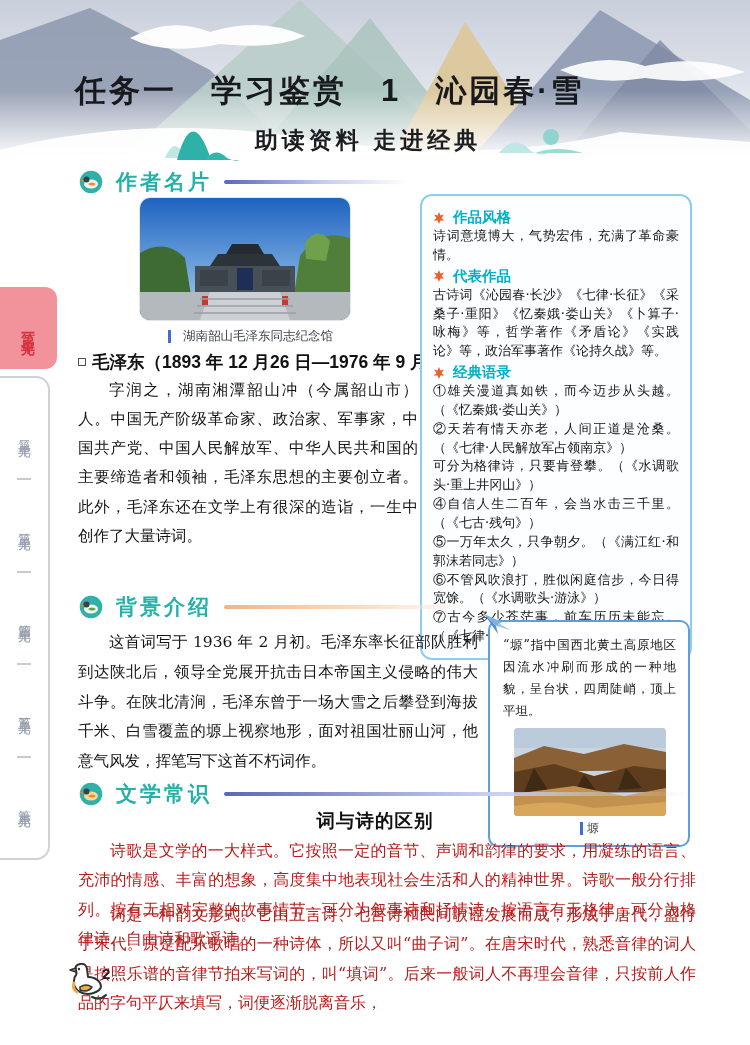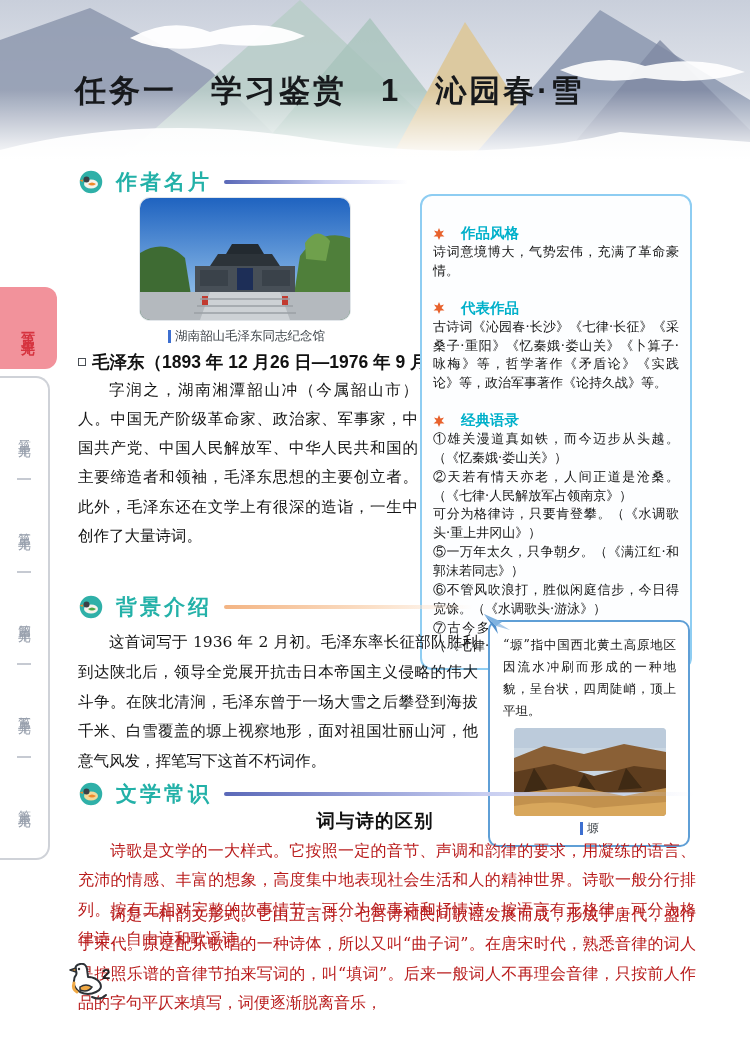--- a/index.html
+++ b/index.html
@@ -34,36 +34,36 @@
   
   .sec-head { position:absolute; display:flex; align-items:center; gap:12px; }
   .sec-title { font-size:21px; font-weight:bold; color:#23b1a8; letter-spacing:3px; white-space:nowrap; }
   .sec-line { height:4px; border-radius:2px; flex:1; }
   .line-blue  { background:linear-gradient(to right,#5a68b8,#c7cdf0 55%,rgba(255,255,255,0)); }
   .line-peach { background:linear-gradient(to right,#f3b483,#fbe0c8 60%,rgba(255,255,255,0)); }
 
   
   .author-photo { position:absolute; left:140px; top:198px; width:210px; height:122px;
                   border-radius:10px; overflow:hidden; box-shadow:0 0 0 1px #e2e6ea; }
-  .photo-caption { position:absolute; display:flex; align-items:center; gap:4px;
+  .photo-caption { position:absolute; display:flex; align-items:center; gap:12px;
                    font-size:12.5px; color:#3c4248; }
   .cap-bar { display:inline-block; width:3px; height:13px; background:#3d6fd0; }
   .author-name-row { position:absolute; left:78px; top:350px; display:flex; align-items:center; gap:6px; }
   .square-bullet { width:8px; height:8px; border:1.5px solid #4a4f55; flex:none; }
   .author-name { font-size:17.5px; font-weight:bold; color:#111; white-space:nowrap; }
   .bio-par { position:absolute; left:78px; top:376px; width:340px;
              font-family:"DejaVu Serif", serif; font-size:15.5px; line-height:1.88;
              color:#151515; text-indent:2em; text-align:justify; }
 
   
   .info-box { position:absolute; left:420px; top:194px; width:272px;
               border:2px solid #8ecdf2; border-radius:12px; background:#fdfeff;
               padding:10px 11px 12px 11px; }
-  .box-label { display:flex; align-items:center; gap:16px; font-size:14.5px; font-weight:bold;
-               color:#00b0ca; margin-top:18px; }
+  .box-label { display:flex; align-items:center; gap:8px; font-size:14.5px; font-weight:bold;
+               color:#00b0ca; margin-top:2px; }
   .box-text { font-family:"DejaVu Serif", serif; font-size:13px; line-height:1.45;
               color:#141414; text-align:justify; }
   .quote-item { font-family:"DejaVu Serif", serif; font-size:13px; line-height:1.45;
                 color:#141414; text-align:justify; }
 
   
   .bg-par { position:absolute; left:78px; top:628px; width:400px;
             font-family:"DejaVu Serif", serif; font-size:15.5px; line-height:1.92;
             color:#151515; text-indent:2em; text-align:justify; }
   .yuan-box { position:absolute; left:488px; top:620px; width:202px;
@@ -115,20 +115,33 @@
       <path d="M470,160 L600,10 L750,100 L750,160 Z" fill="#96a1b7"></path>
       <path d="M560,160 L660,40 L750,130 L750,160 Z" fill="#7f8aa2" opacity="0.8"></path>
       <path d="M130,38 q40,-22 80,-6 q50,-16 95,4 q-30,14 -85,8 q-55,12 -90,-6 Z" fill="#ffffff" opacity="0.95"></path>
       <path d="M560,70 q45,-18 85,-4 q55,-12 100,6 q-45,14 -100,6 q-50,8 -85,-8 Z" fill="#ffffff" opacity="0.9"></path>
       <path d="M0,150 Q150,112 320,140 Q480,165 620,132 L750,142 L750,160 L0,160 Z" fill="#ffffff" opacity="0.92"></path>
       <rect x="0" y="90" width="750" height="70" fill="url(#fade)"></rect>
     </svg>
     <h1 class="page-title">任务一　学习鉴赏　1　沁园春·雪</h1>
   </div>
 
+  <div class="subtitle-row">
+    <svg width="78" height="44" viewBox="0 0 78 44">
+      <path d="M2,40 Q12,16 22,40 Z" fill="#bfe7e3"></path>
+      <path d="M14,42 C24,4 36,4 48,42 Z" fill="#2fb0a8"></path>
+      <path d="M42,42 q10,-14 22,-2 q8,4 12,2 Z" fill="#34b4ab"></path>
+    </svg>
+    <div class="subtitle-text">助读资料  走进经典</div>
+    <svg width="92" height="30" viewBox="0 0 92 30">
+      <path d="M4,28 q16,-20 32,-2 q10,6 18,2 Z" fill="#bfe7e3"></path>
+      <circle cx="56" cy="12" r="8" fill="#8fd4cf"></circle>
+      <path d="M40,28 q22,-8 48,0 Z" fill="#9adbd6"></path>
+    </svg>
+  </div>
 
   <div class="side-tab-active">
     <span>第一单元</span>
   </div>
   <div class="side-tab-group">
     <div class="side-unit">第二单元</div>
     <div class="side-sep"></div>
     <div class="side-unit">第三单元</div>
     <div class="side-sep"></div>
     <div class="side-unit">第四单元</div>
@@ -204,20 +217,21 @@
     <div class="box-text">古诗词《沁园春·长沙》《七律·长征》《采桑子·重阳》《忆秦娥·娄山关》《卜算子·咏梅》等，哲学著作《矛盾论》《实践论》等，政治军事著作《论持久战》等。</div>
     <div class="box-label">
       <svg class="leaf" width="12" height="12" viewBox="0 0 12 12">
         <path d="M6,0 L7.5,3.5 L11,2.5 L8.5,6 L11.5,8.5 L7.5,8.5 L6,12 L4.5,8.5 L0.5,8.5 L3.5,6 L1,2.5 L4.5,3.5 Z" fill="#e8622d"></path>
       </svg>
       <span>经典语录</span>
     </div>
     <div class="quote-item">①雄关漫道真如铁，而今迈步从头越。（《忆秦娥·娄山关》）</div>
     <div class="quote-item">②天若有情天亦老，人间正道是沧桑。（《七律·人民解放军占领南京》）</div>
     <div class="quote-item">可分为格律诗，只要肯登攀。（《水调歌头·重上井冈山》）</div>
+    <div class="quote-item">④自信人生二百年，会当水击三千里。（《七古·残句》）</div>
     <div class="quote-item">⑤一万年太久，只争朝夕。（《满江红·和郭沫若同志》）</div>
     <div class="quote-item">⑥不管风吹浪打，胜似闲庭信步，今日得宽馀。（《水调歌头·游泳》）</div>
     <div class="quote-item">⑦古今多少苍茫事，前车历历未能忘。（《七律·将革命进行到底》）</div>
   </div>
 
   <div class="sec-head" style="left:78px; top:593px; width:395px;">
     <svg width="26" height="26" viewBox="0 0 26 26">
       <circle cx="13" cy="13" r="12" fill="#2fb0a8"></circle>
       <circle cx="13" cy="13" r="12" fill="none" stroke="#ffffff" stroke-width="1.5"></circle>
       <ellipse cx="13" cy="15" rx="7" ry="4.5" fill="#f6f3ec"></ellipse>

